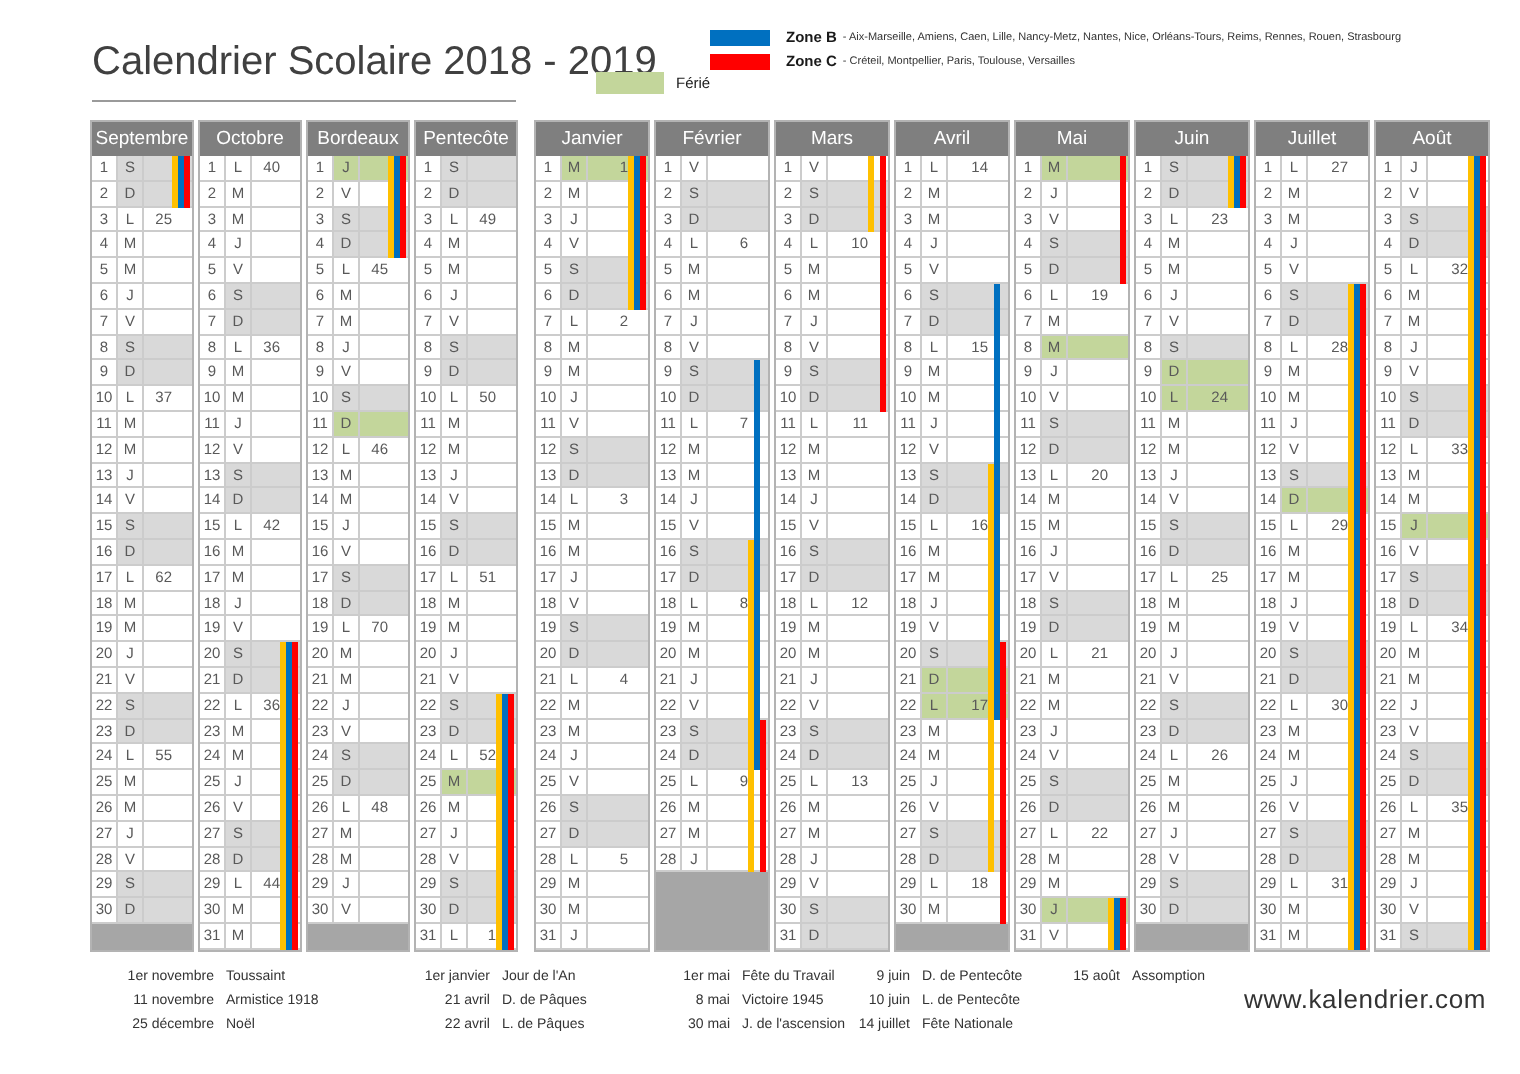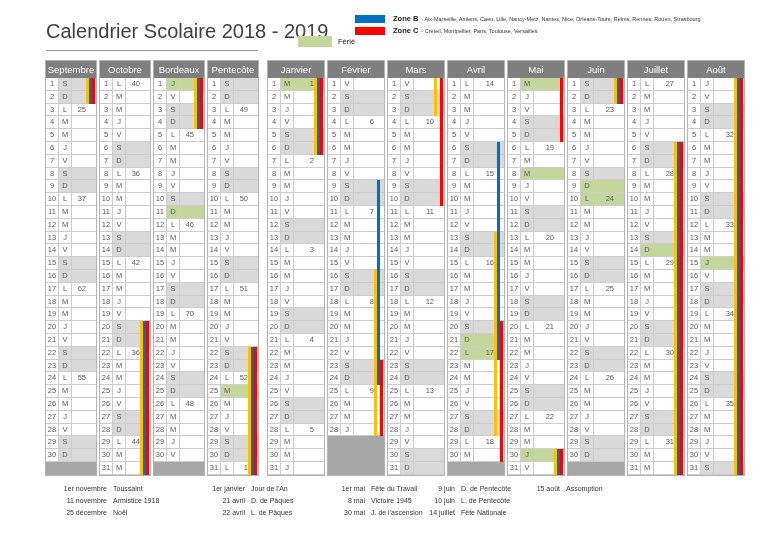--- a/index.html
+++ b/index.html
@@ -2625,14 +2625,15 @@
         <span class="f-name">Fête Nationale</span>
       </div>
   </div>
   <div class="fcol" id="fc5">
     <div class="f-item">
         <span class="f-date">15 août</span>
         <span class="f-name">Assomption</span>
       </div>
   </div>
 
+  <div id="website">www.kalendrier.com</div>
 
 </div>
 
 </body></html>

